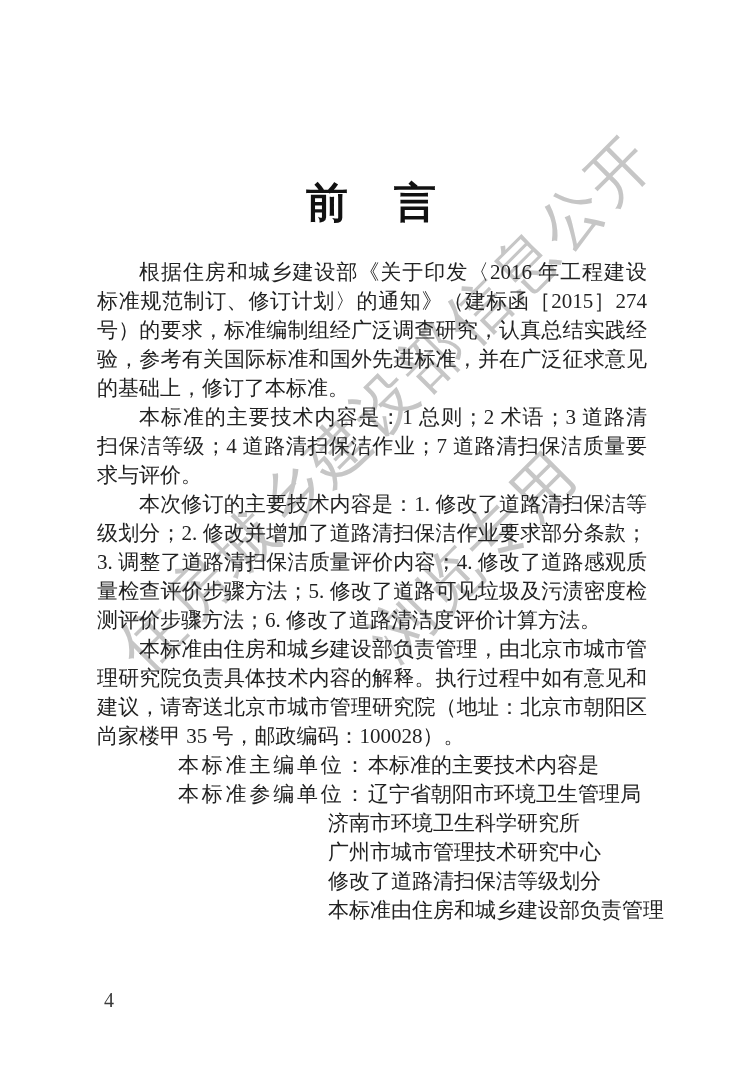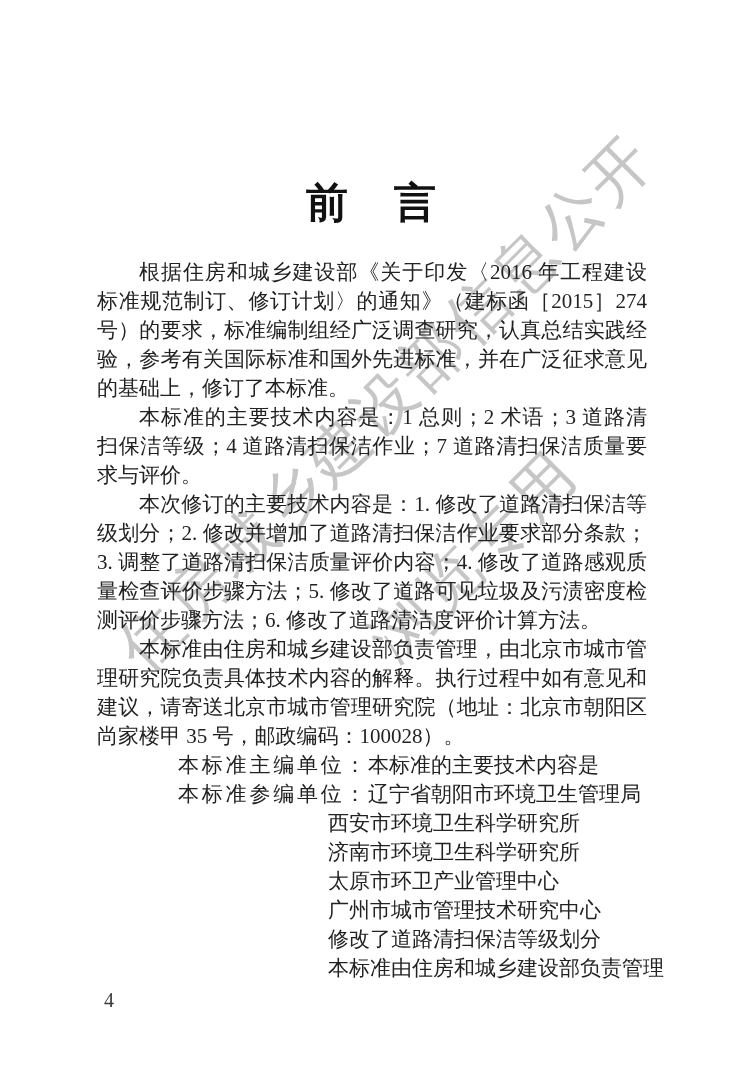--- a/index.html
+++ b/index.html
@@ -122,29 +122,21 @@
       <span class="org-label">本标准主编单位：</span>
       <span class="org-name">本标准的主要技术内容是</span>
     </div>
 
     <div class="org-row">
       <span class="org-label">本标准参编单位：</span>
       <span class="org-name">辽宁省朝阳市环境卫生管理局</span>
     </div>
     <div class="org-row">
       <span class="org-spacer"></span>
-      <span class="org-name">西安市环境卫生科学研究所</span>
-    </div>
-    <div class="org-row">
-      <span class="org-spacer"></span>
       <span class="org-name">济南市环境卫生科学研究所</span>
-    </div>
-    <div class="org-row">
-      <span class="org-spacer"></span>
-      <span class="org-name">太原市环卫产业管理中心</span>
     </div>
     <div class="org-row">
       <span class="org-spacer"></span>
       <span class="org-name">广州市城市管理技术研究中心</span>
     </div>
     <div class="org-row">
       <span class="org-spacer"></span>
       <span class="org-name">修改了道路清扫保洁等级划分</span>
     </div>
     <div class="org-row">

